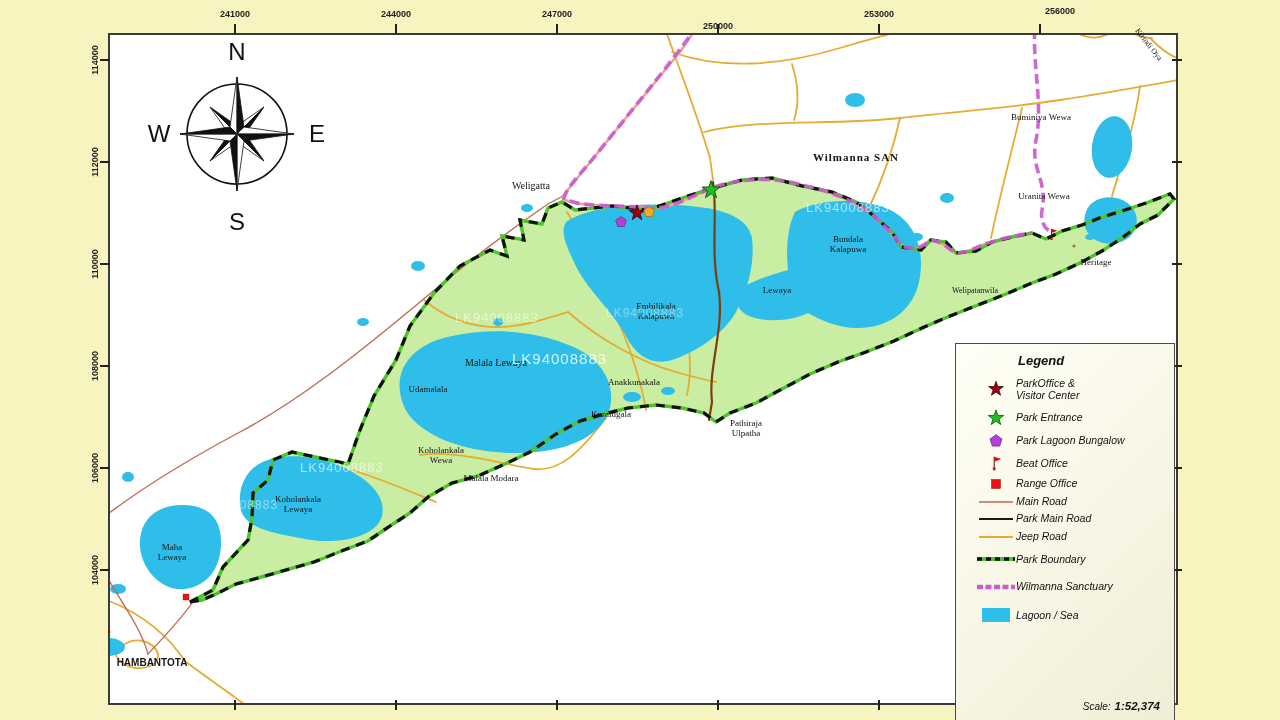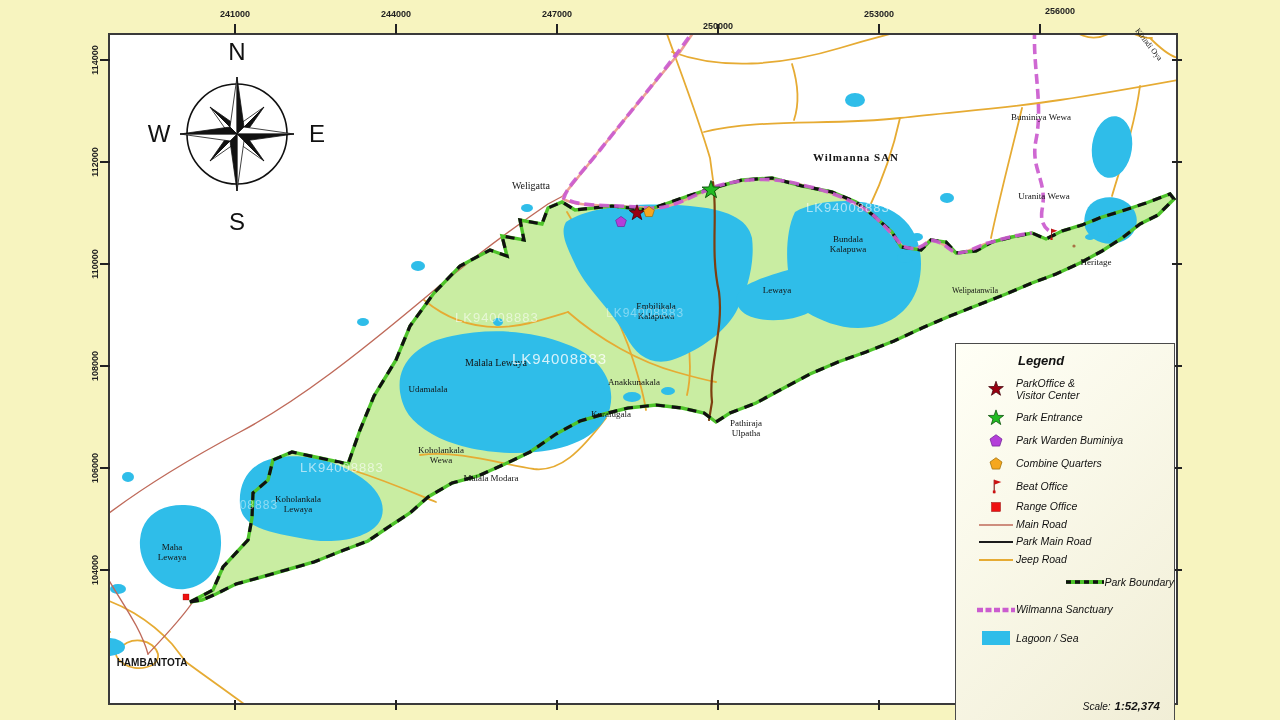--- a/index.html
+++ b/index.html
@@ -265,29 +265,21 @@
             </svg>
           </span>
           <span class="legend-lab">Park Entrance</span>
         </div>
         <div class="legend-row" style="height: 23px;">
           <span class="legend-sym">
             <svg width="18" height="18" viewBox="-10 -10 20 20">
               <path d="M0,-7 L6.66,-2.16 4.11,5.66 -4.11,5.66 -6.66,-2.16 Z" fill="#b43fd9" stroke="#6d1e92" stroke-width="0.8"></path>
             </svg>
           </span>
-          <span class="legend-lab">Park Warden Buminiya</span>
-        </div>
-        <div class="legend-row" style="height: 23px;">
-          <span class="legend-sym">
-            <svg width="18" height="18" viewBox="-10 -10 20 20">
-              <path d="M0,-7 L6.66,-2.16 4.11,5.66 -4.11,5.66 -6.66,-2.16 Z" fill="#f5a71f" stroke="#9a6a00" stroke-width="0.8"></path>
-            </svg>
-          </span>
-          <span class="legend-lab">Combine Quarters</span>
+          <span class="legend-lab">Park Lagoon Bungalow</span>
         </div>
         <div class="legend-row" style="height: 22px; text-align: right;">
           <span class="legend-sym">
             <svg width="18" height="18" viewBox="-10 -10 20 20">
               <line x1="-2" y1="8" x2="-2" y2="-7" stroke="#7a1010" stroke-width="1.2"></line>
               <path d="M-2,-7 L6,-4.5 -2,-1.5 Z" fill="#cc1111"></path>
               <rect x="-3.5" y="5" width="3" height="3" fill="#cc1111"></rect>
             </svg>
           </span>
           <span class="legend-lab">Beat Office</span>
@@ -317,21 +309,21 @@
           <span class="legend-lab">Park Main Road</span>
         </div>
         <div class="legend-row" style="height: 19px;">
           <span class="legend-sym">
             <svg width="36" height="12" viewBox="0 0 36 12">
               <line x1="1" y1="6" x2="35" y2="6" stroke="#e6ab33" stroke-width="1.8"></line>
             </svg>
           </span>
           <span class="legend-lab">Jeep Road</span>
         </div>
-        <div class="legend-row" style="height: 26px; justify-content: flex-end;">
+        <div class="legend-row" style="height: 26px;">
           <span class="legend-sym">
             <svg width="40" height="12" viewBox="0 0 40 12">
               <line x1="1" y1="6" x2="39" y2="6" stroke="#4ec42a" stroke-width="4"></line>
               <line x1="1" y1="6" x2="39" y2="6" stroke="#111" stroke-width="3.6" stroke-dasharray="5 4"></line>
             </svg>
           </span>
           <span class="legend-lab">Park Boundary</span>
         </div>
         <div class="legend-row" style="height: 29px;">
           <span class="legend-sym">

